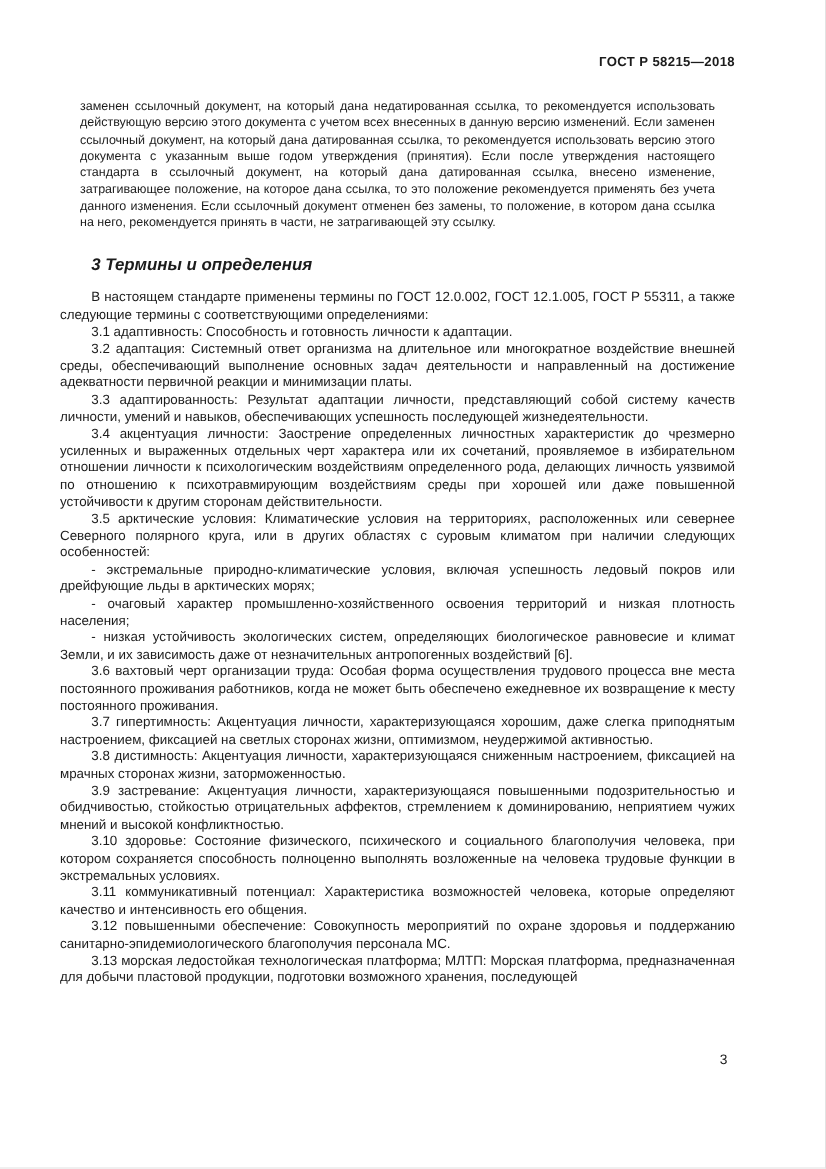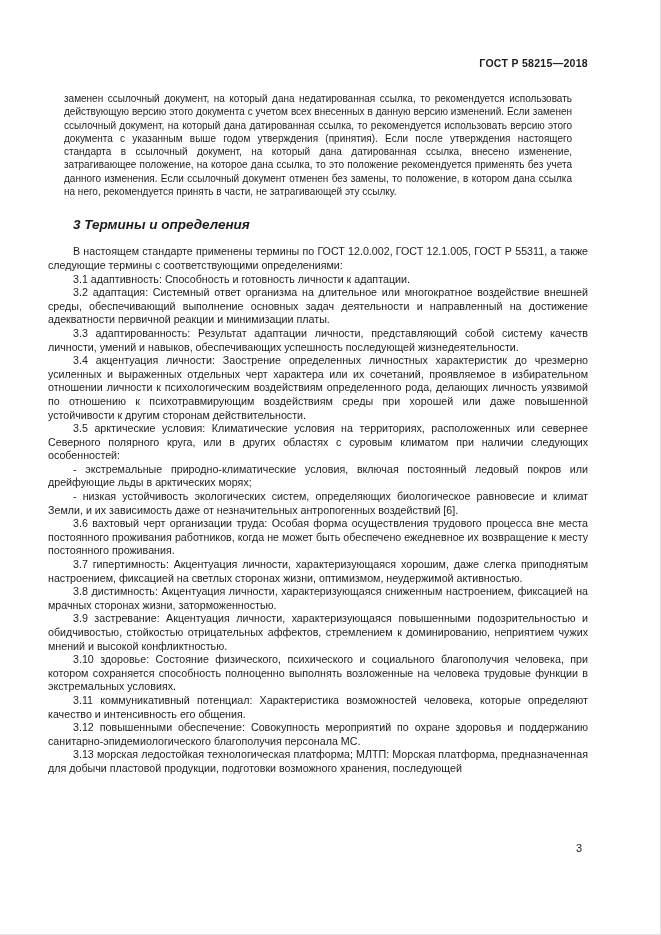--- a/index.html
+++ b/index.html
@@ -11,21 +11,21 @@
     font-family: "Liberation Sans", sans-serif;
     color: #1c1c1c;
     box-sizing: border-box;
     border-right: 1px solid #e2e2e2;
     border-bottom: 1px solid #e2e2e2;
     overflow: hidden;
   }
   .content {
     position: absolute;
     left: 48px;
-    top: 57px;
+    top: 44px;
     width: 540px;
   }
   .doc-header {
     font-size: 10.5px;
     font-weight: bold;
     text-align: right;
     letter-spacing: 0.3px;
     margin-bottom: 23px;
   }
   .para1 {
@@ -63,21 +63,22 @@
     <div class="doc-header">ГОСТ Р 58215—2018</div>
     <p class="para1">заменен ссылочный документ, на который дана недатированная ссылка, то рекомендуется использовать действующую версию этого документа с учетом всех внесенных в данную версию изменений. Если заменен ссылочный документ, на который дана датированная ссылка, то рекомендуется использовать версию этого документа с указанным выше годом утверждения (принятия). Если после утверждения настоящего стандарта в ссылочный документ, на который дана датированная ссылка, внесено изменение, затрагивающее положение, на которое дана ссылка, то это положение рекомендуется применять без учета данного изменения. Если ссылочный документ отменен без замены, то положение, в котором дана ссылка на него, рекомендуется принять в части, не затрагивающей эту ссылку.</p>
     <div class="section-heading">3 Термины и определения</div>
     <p class="body-para">В настоящем стандарте применены термины по ГОСТ 12.0.002, ГОСТ 12.1.005, ГОСТ Р 55311, а также следующие термины с соответствующими определениями:</p>
     <div id="terms-container">
         <p class="body-para"><span>3.1 </span><span class="b">адаптивность:</span><span> Способность и готовность личности к адаптации.</span></p>
         <p class="body-para"><span>3.2 </span><span class="b">адаптация:</span><span> Системный ответ организма на длительное или многократное воздействие внешней среды, обеспечивающий выполнение основных задач деятельности и направленный на достижение адекватности первичной реакции и минимизации платы.</span></p>
         <p class="body-para"><span>3.3 </span><span class="b">адаптированность:</span><span> Результат адаптации личности, представляющий собой систему качеств личности, умений и навыков, обеспечивающих успешность последующей жизнедеятельности.</span></p>
         <p class="body-para"><span>3.4 </span><span class="b">акцентуация личности:</span><span> Заострение определенных личностных характеристик до чрезмерно усиленных и выраженных отдельных черт характера или их сочетаний, проявляемое в избирательном отношении личности к психологическим воздействиям определенного рода, делающих личность уязвимой по отношению к психотравмирующим воздействиям среды при хорошей или даже повышенной устойчивости к другим сторонам действительности.</span></p>
         <p class="body-para"><span>3.5 </span><span class="b">арктические условия:</span><span> Климатические условия на территориях, расположенных или севернее Северного полярного круга, или в других областях с суровым климатом при наличии следующих особенностей:</span></p>
-        <p class="body-para">- экстремальные природно-климатические условия, включая постоянный ледовый покров или дрейфующие льды в арктических морях;</p>
+        <p class="body-para">- экстремальные природно-климатические условия, включая успешность ледовый покров или дрейфующие льды в арктических морях;</p>
+        <p class="body-para">- очаговый характер промышленно-хозяйственного освоения территорий и низкая плотность населения;</p>
         <p class="body-para">- низкая устойчивость экологических систем, определяющих биологическое равновесие и климат Земли, и их зависимость даже от незначительных антропогенных воздействий [6].</p>
         <p class="body-para"><span>3.6 </span><span class="b">вахтовый черт организации труда:</span><span> Особая форма осуществления трудового процесса вне места постоянного проживания работников, когда не может быть обеспечено ежедневное их возвращение к месту постоянного проживания.</span></p>
         <p class="body-para"><span>3.7 </span><span class="b">гипертимность:</span><span> Акцентуация личности, характеризующаяся хорошим, даже слегка приподнятым настроением, фиксацией на светлых сторонах жизни, оптимизмом, неудержимой активностью.</span></p>
         <p class="body-para"><span>3.8 </span><span class="b">дистимность:</span><span> Акцентуация личности, характеризующаяся сниженным настроением, фиксацией на мрачных сторонах жизни, заторможенностью.</span></p>
         <p class="body-para"><span>3.9 </span><span class="b">застревание:</span><span> Акцентуация личности, характеризующаяся повышенными подозрительностью и обидчивостью, стойкостью отрицательных аффектов, стремлением к доминированию, неприятием чужих мнений и высокой конфликтностью.</span></p>
         <p class="body-para"><span>3.10 </span><span class="b">здоровье:</span><span> Состояние физического, психического и социального благополучия человека, при котором сохраняется способность полноценно выполнять возложенные на человека трудовые функции в экстремальных условиях.</span></p>
         <p class="body-para"><span>3.11 </span><span class="b">коммуникативный потенциал:</span><span> Характеристика возможностей человека, которые определяют качество и интенсивность его общения.</span></p>
         <p class="body-para"><span>3.12 </span><span class="b">повышенными обеспечение:</span><span> Совокупность мероприятий по охране здоровья и поддержанию санитарно-эпидемиологического благополучия персонала МС.</span></p>
         <p class="body-para"><span>3.13 </span><span class="b">морская ледостойкая технологическая платформа</span><span>; МЛТП:</span><span> Морская платформа, предназначенная для добычи пластовой продукции, подготовки возможного хранения, последующей</span></p>
       </div>

